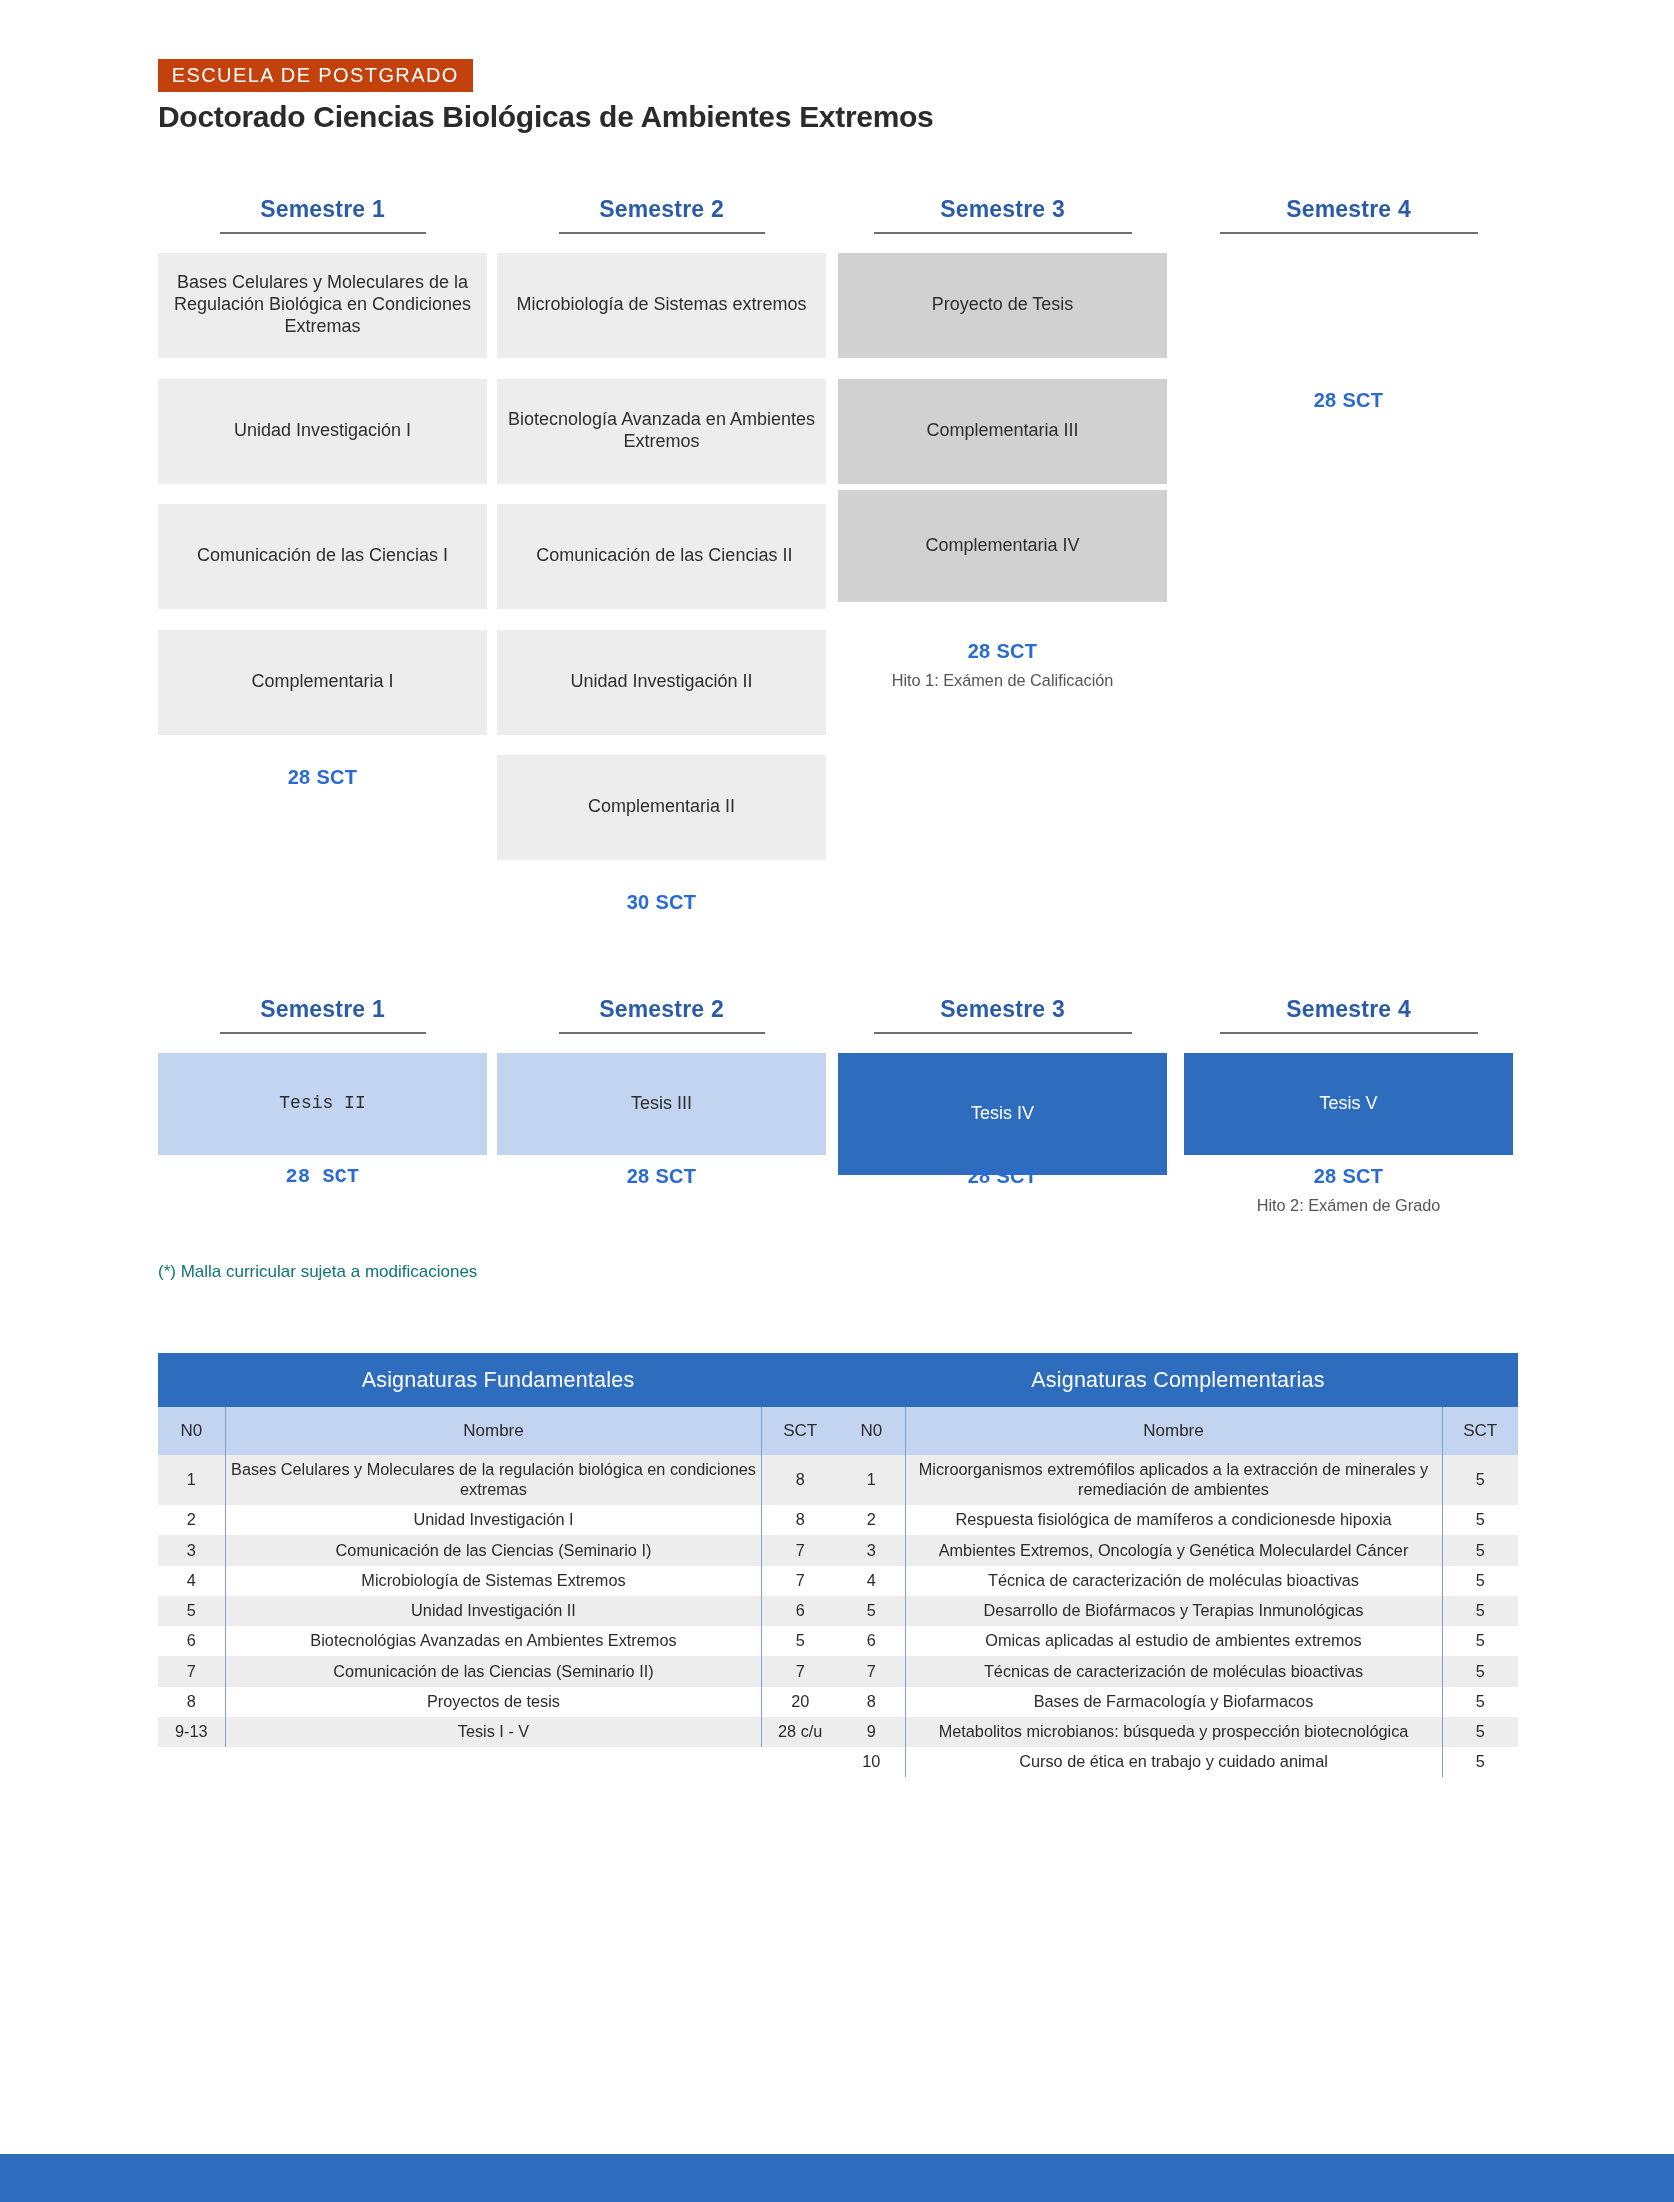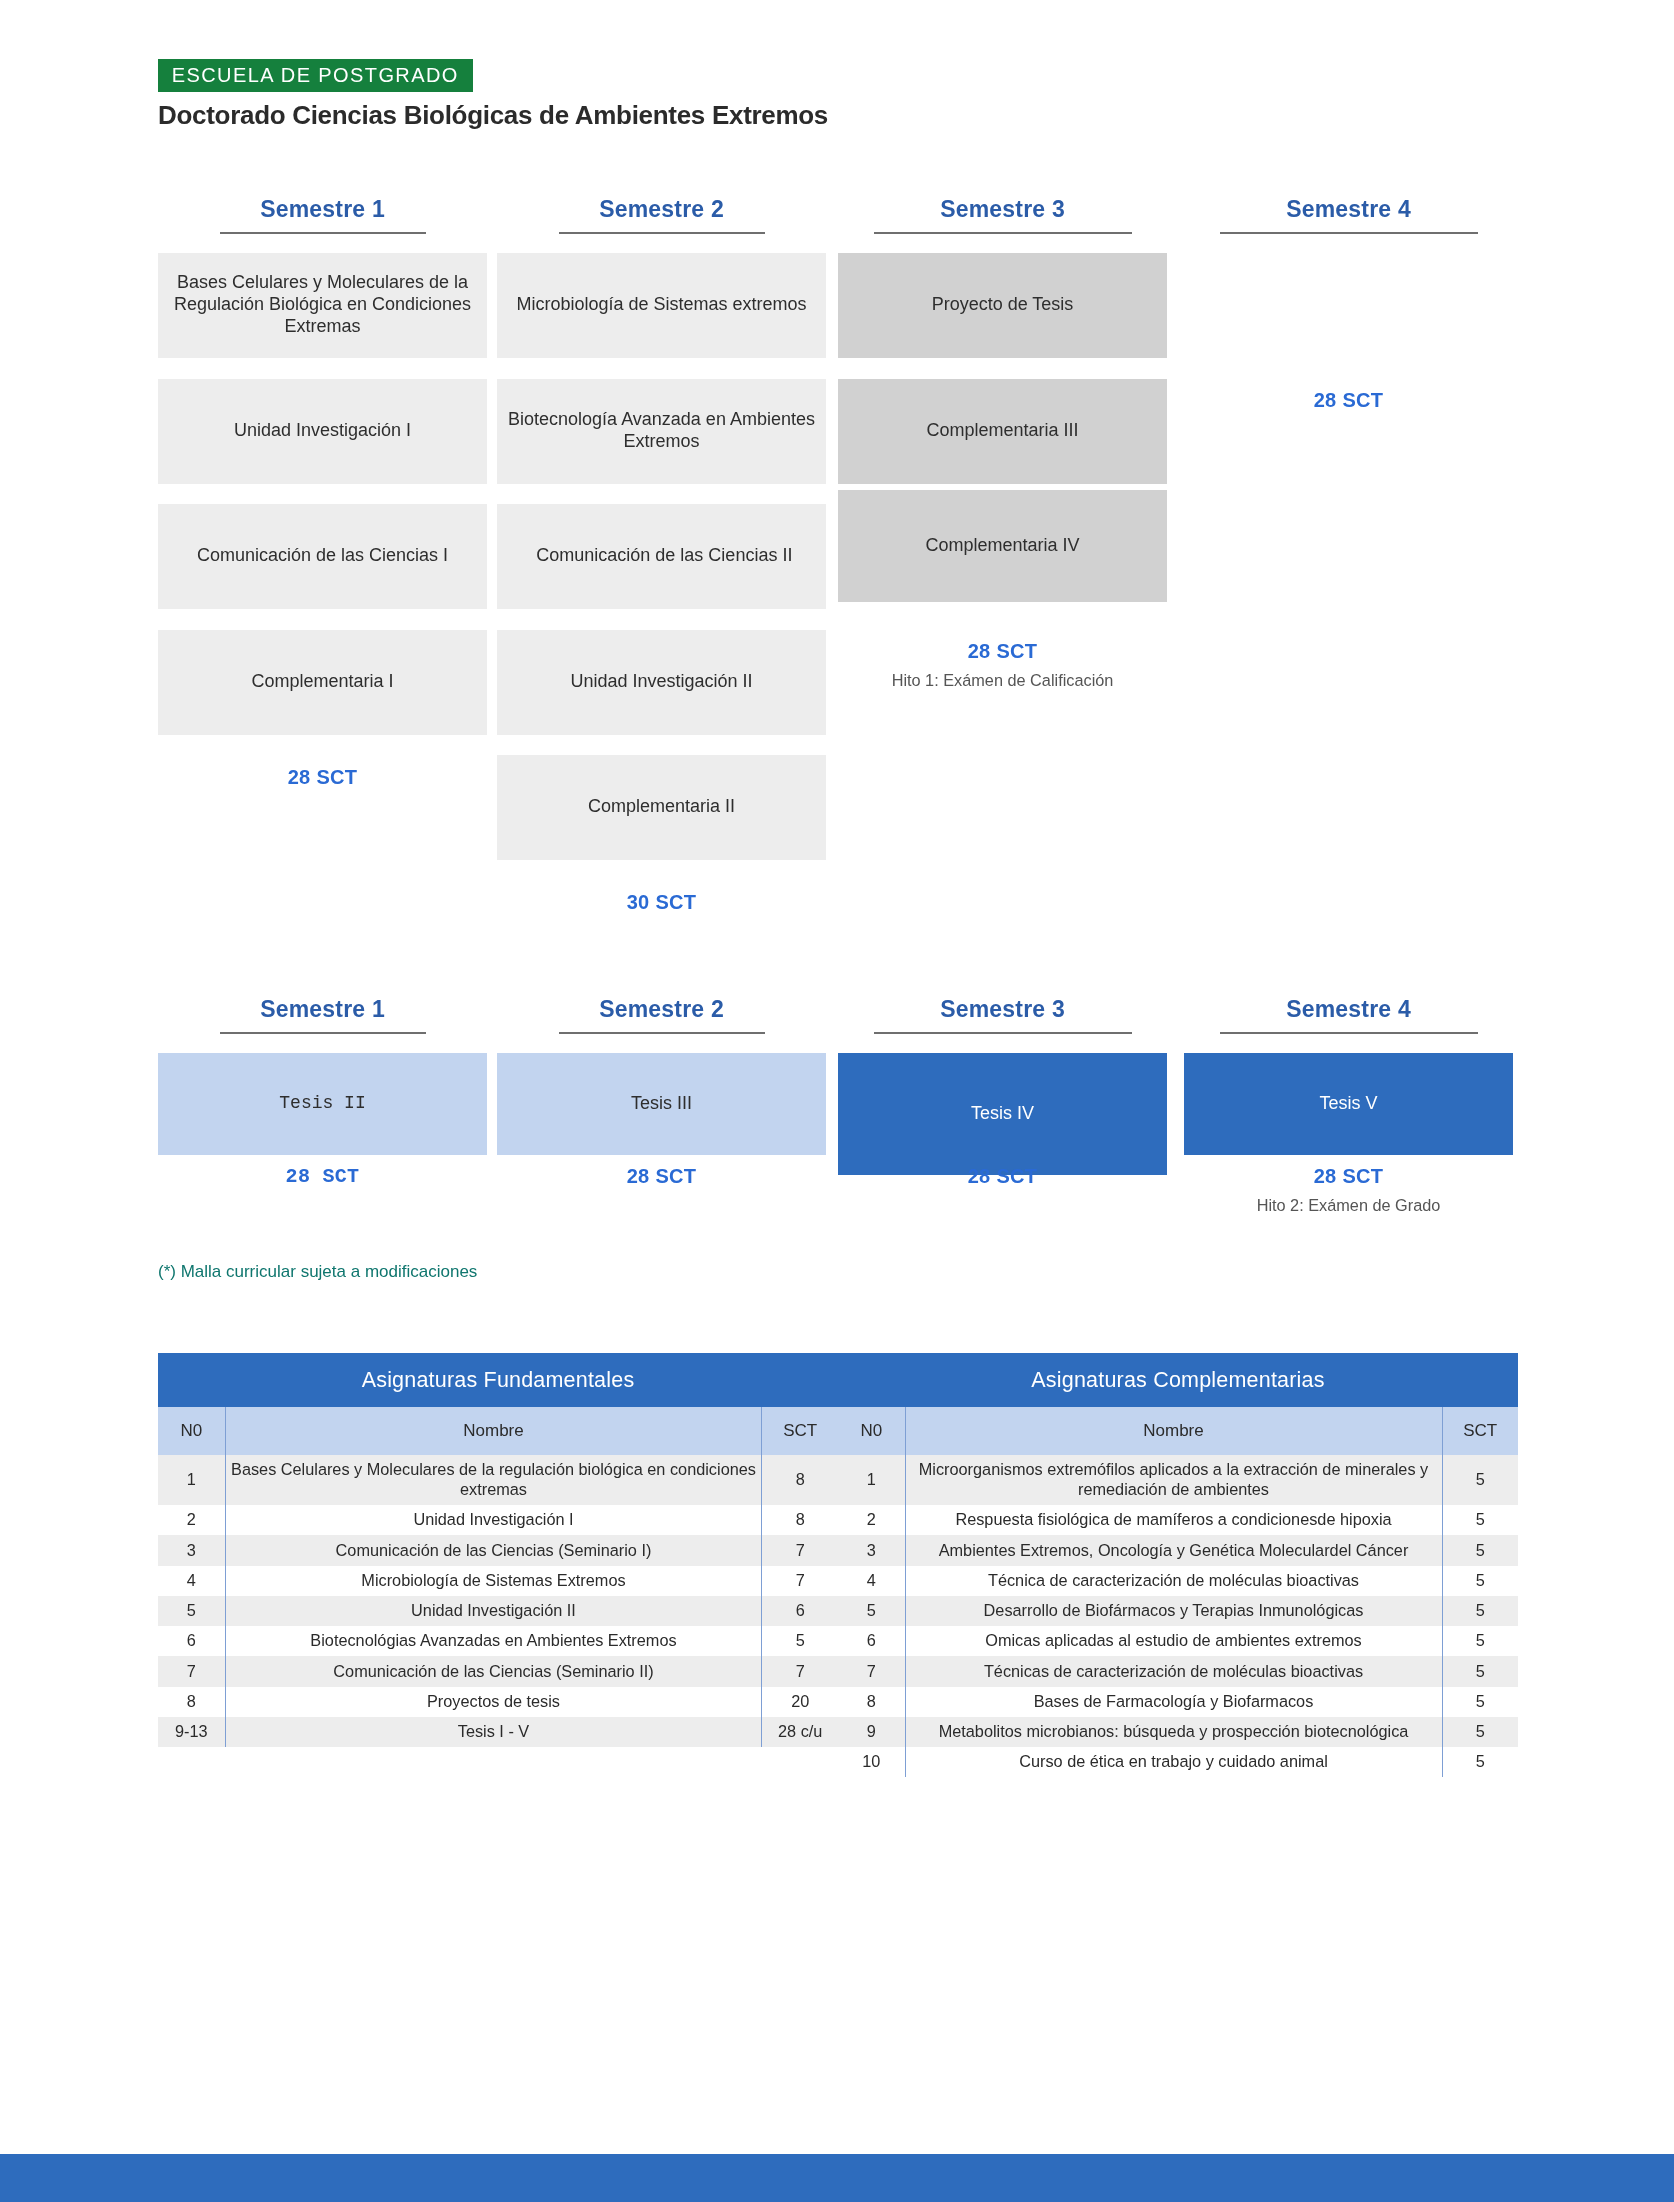--- a/index.html
+++ b/index.html
@@ -12,31 +12,31 @@
     height: 2203px;
     position: relative;
     font-family: "Liberation Sans", sans-serif;
     overflow: hidden;
   }
 
   
   #header { position: absolute; left: 158px; top: 59px; }
   #eyebrow {
     display: inline-block;
-    background: #15803d;
+    background: #c2410c;
     color: #ffffff;
     font-size: 20px;
     letter-spacing: 1.4px;
     padding: 6px 13.8px 6.9px 13.8px;
     line-height: 1;
     font-weight: 400;
   }
   #page-title {
     margin-top: 8.6px;
-    font-size: 26px;
+    font-size: 30px;
     font-weight: 700;
     color: #2b2b2b;
     letter-spacing: -0.3px;
     white-space: nowrap;
   }
 
   
   .grid { position: absolute; }
   .col { position: absolute; top: 0; }
 

